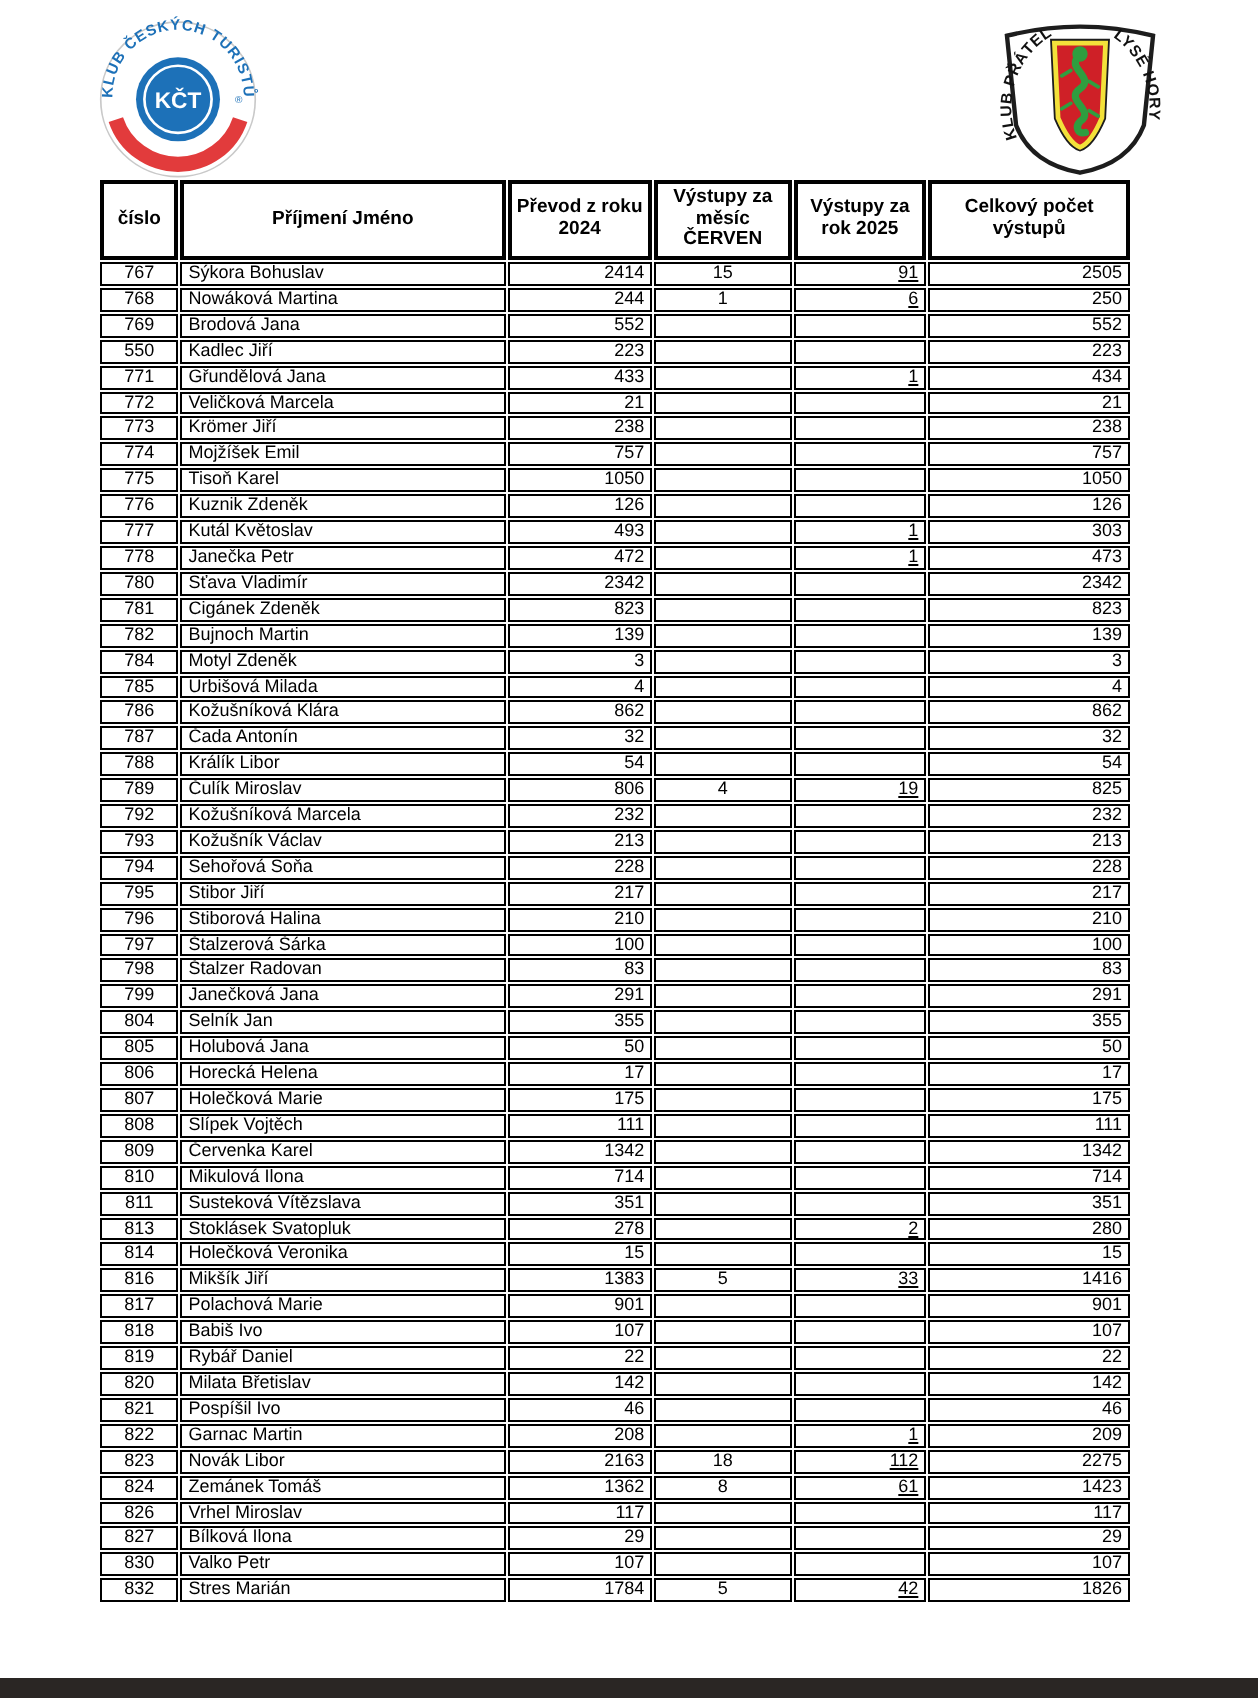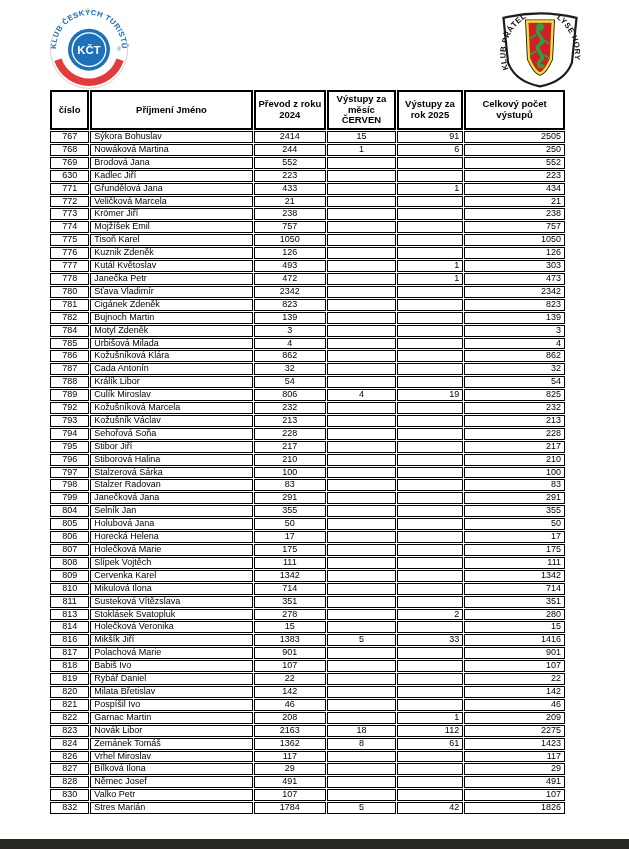--- a/index.html
+++ b/index.html
@@ -19,23 +19,23 @@
     font-size:9.5px;font-weight:bold;text-align:center;vertical-align:middle;
     padding:1px 1px;height:34px;line-height:1.15;
   }
   td{
     border:1px solid #000;background:#fff;color:#000;
     font-size:9px;height:9.8px;line-height:9.9px;
     padding:0 3px;white-space:nowrap;overflow:hidden;
   }
   td.c0{text-align:center;}
   td.c1{text-align:left;}
-  td.c2{text-align:center;}
+  td.c2{text-align:right;}
   td.c3{text-align:center;}
-  td.c4{text-align:right;}
+  td.c4{text-align:right;text-decoration:underline;}
   td.c5{text-align:right;}
   col.c0{width:39px;}
   col.c1{width:161px;}
   col.c2{width:72px;}
   col.c3{width:68px;}
   col.c4{width:66px;}
   col.c5{width:100px;}
   .bottom-bar{
     position:absolute;left:0;bottom:0;width:629px;height:10px;background:#2a2624;
   }
@@ -114,21 +114,21 @@
           </tr>
           <tr>
             <td class="c0">769</td>
             <td class="c1">Brodová Jana</td>
             <td class="c2">552</td>
             <td class="c3"></td>
             <td class="c4"></td>
             <td class="c5">552</td>
           </tr>
           <tr>
-            <td class="c0">630</td>
+            <td class="c0">550</td>
             <td class="c1">Kadlec Jiří</td>
             <td class="c2">223</td>
             <td class="c3"></td>
             <td class="c4"></td>
             <td class="c5">223</td>
           </tr>
           <tr>
             <td class="c0">771</td>
             <td class="c1">Gřundělová Jana</td>
             <td class="c2">433</td>
@@ -488,28 +488,20 @@
             <td class="c4"></td>
             <td class="c5">117</td>
           </tr>
           <tr>
             <td class="c0">827</td>
             <td class="c1">Bílková Ilona</td>
             <td class="c2">29</td>
             <td class="c3"></td>
             <td class="c4"></td>
             <td class="c5">29</td>
-          </tr>
-          <tr>
-            <td class="c0">828</td>
-            <td class="c1">Němec Josef</td>
-            <td class="c2">491</td>
-            <td class="c3"></td>
-            <td class="c4"></td>
-            <td class="c5">491</td>
           </tr>
           <tr>
             <td class="c0">830</td>
             <td class="c1">Valko Petr</td>
             <td class="c2">107</td>
             <td class="c3"></td>
             <td class="c4"></td>
             <td class="c5">107</td>
           </tr>
           <tr>

